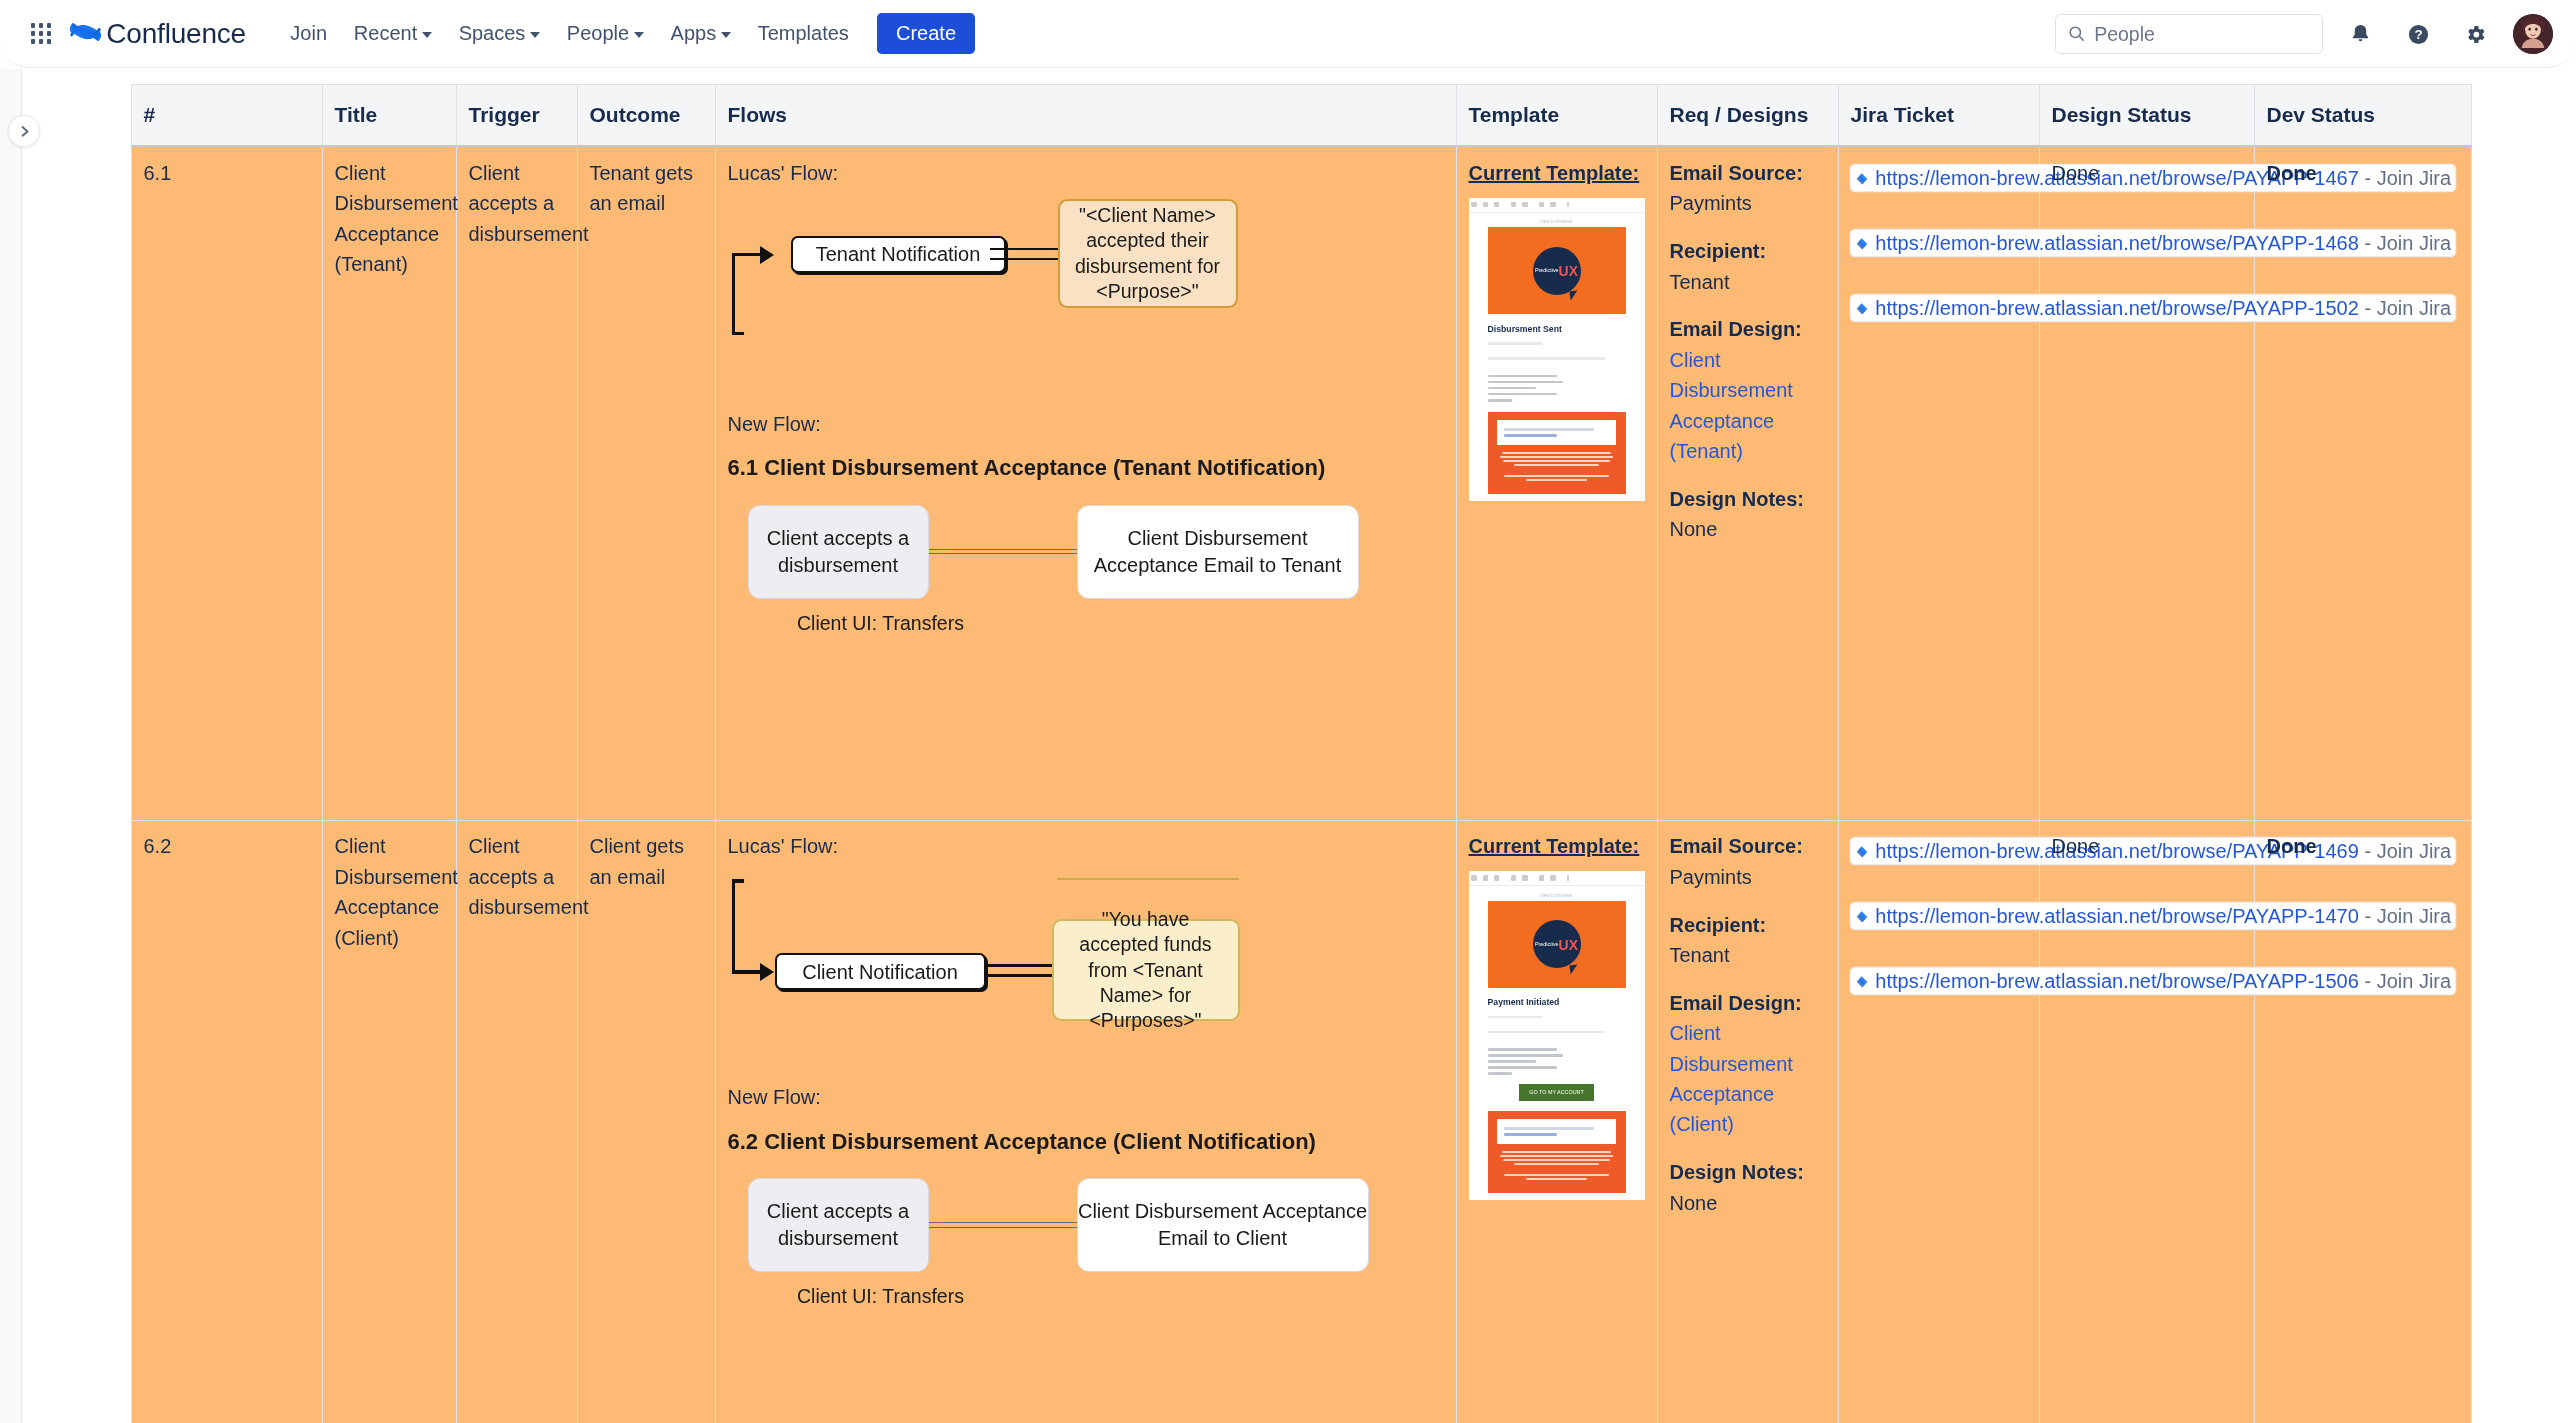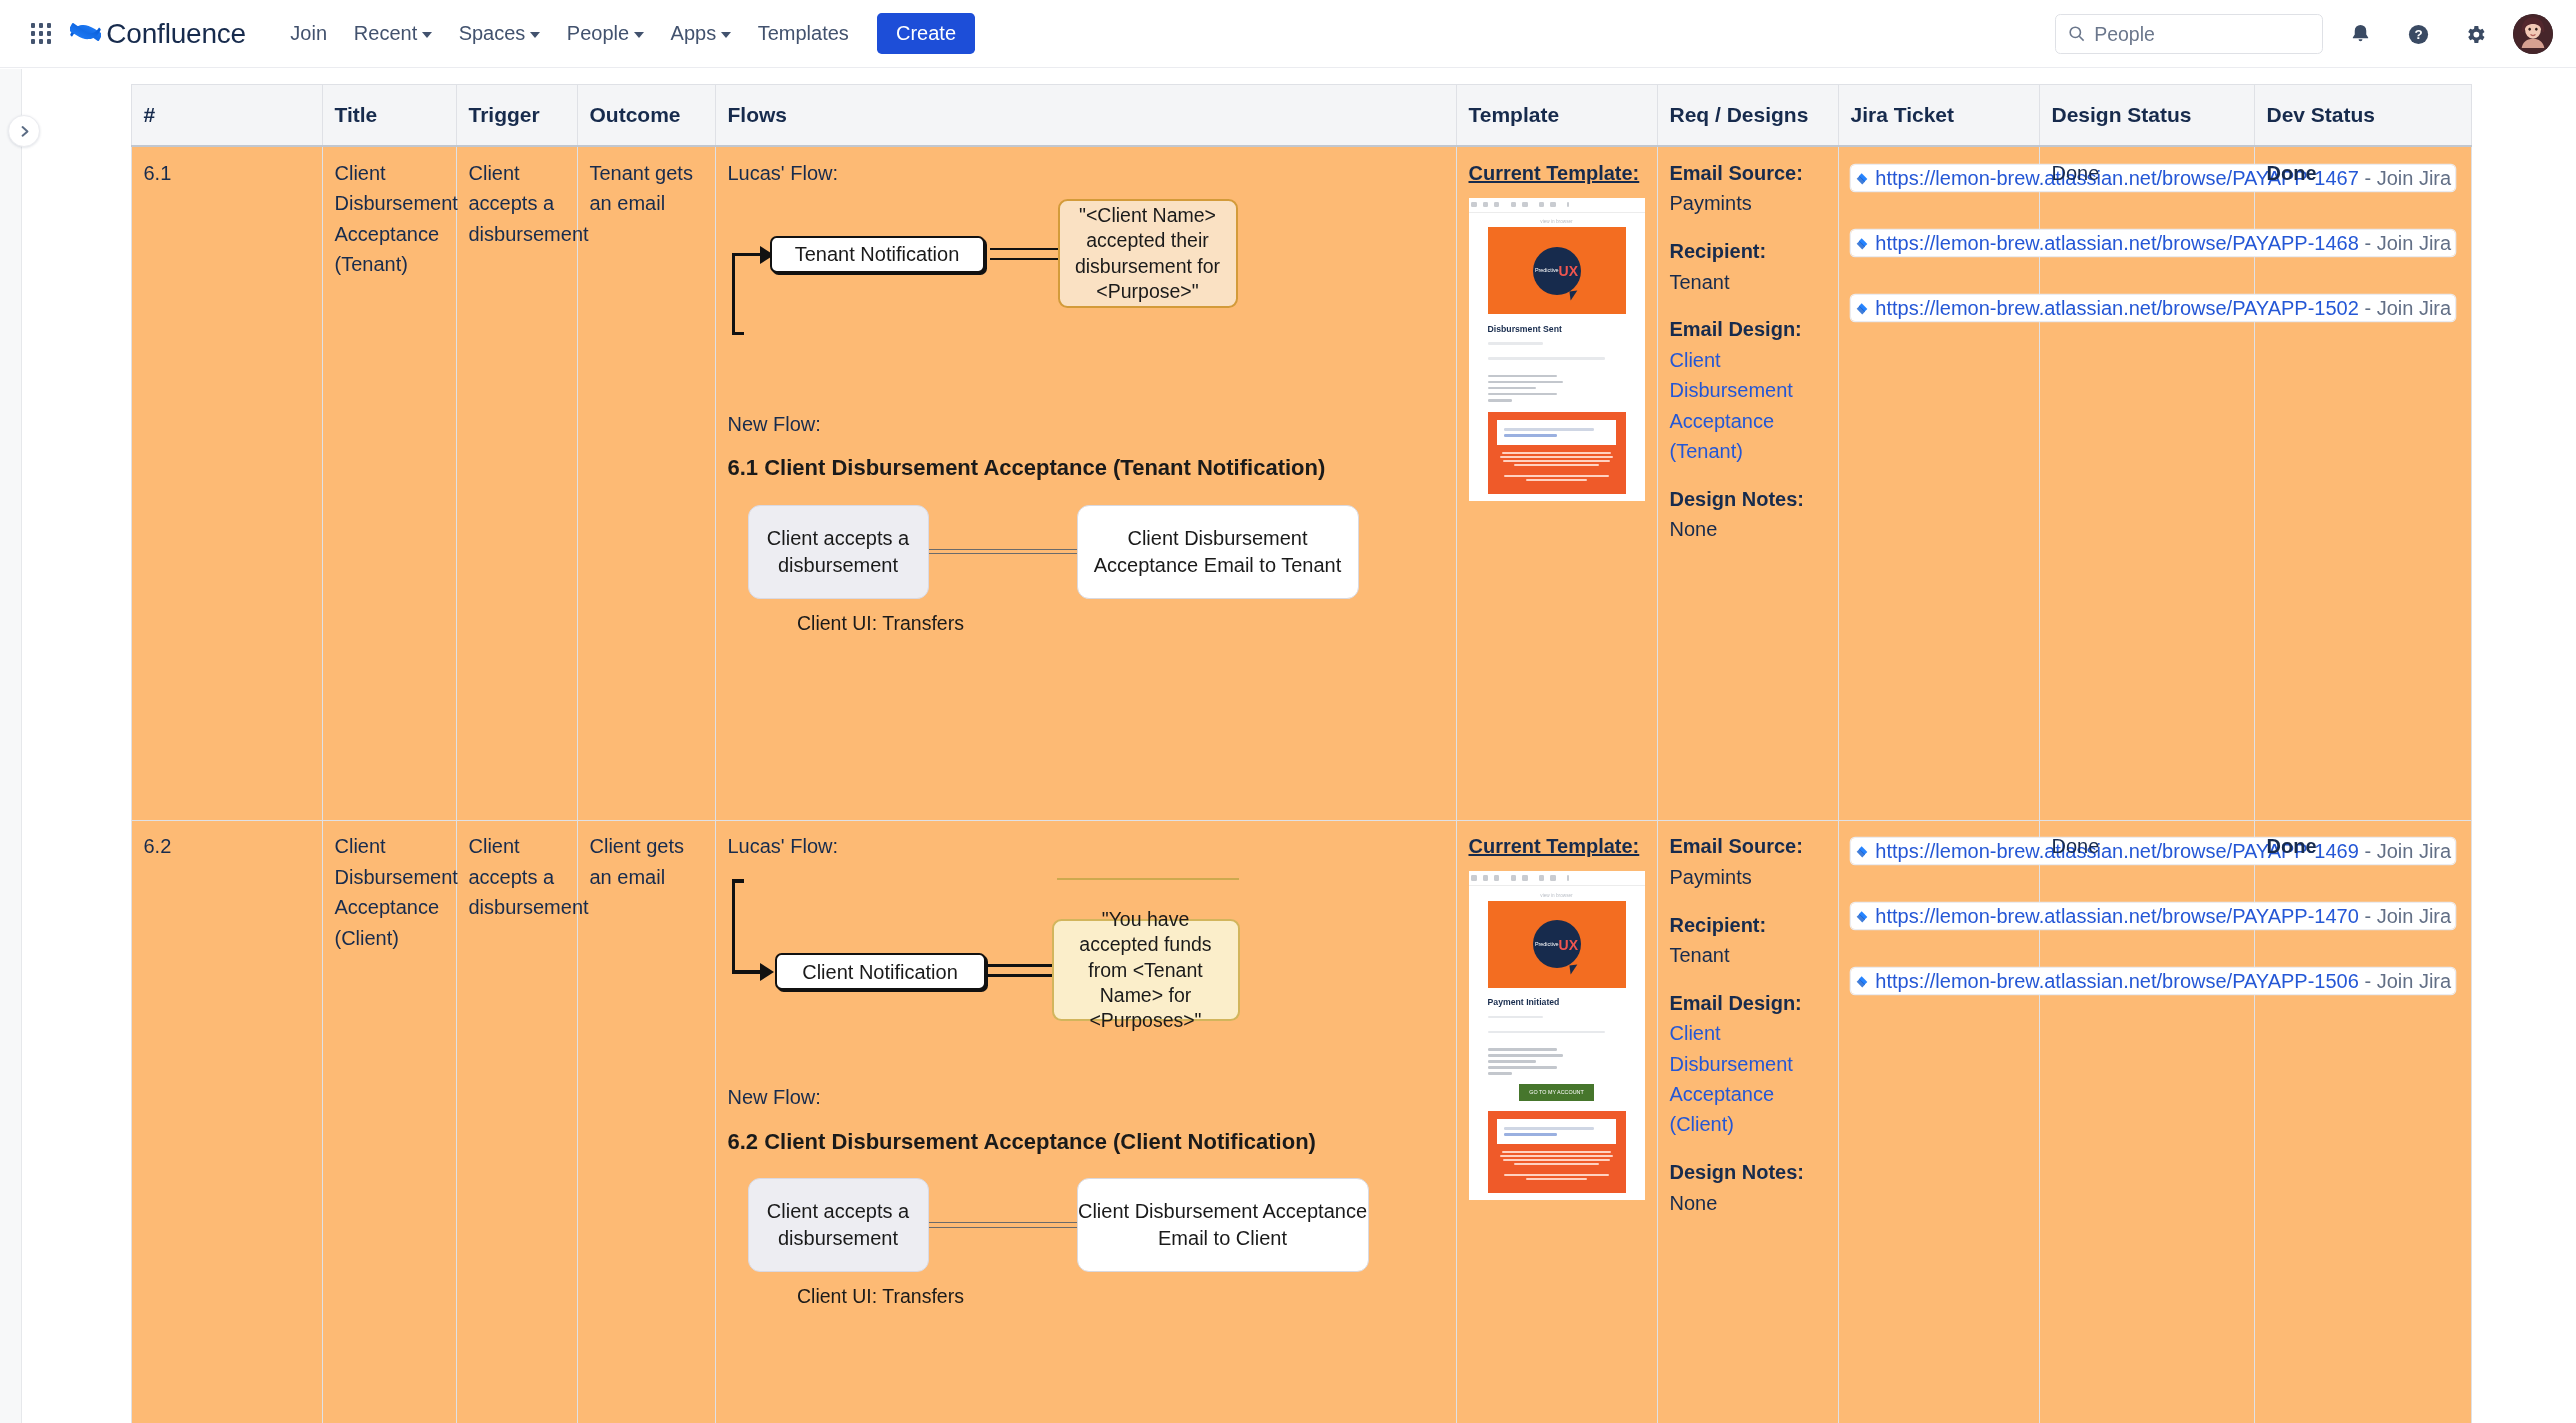--- a/index.html
+++ b/index.html
@@ -9,21 +9,21 @@
     font-family: "Liberation Sans", sans-serif;
     overflow: hidden;
   }
 
   
   .topnav {
     position: absolute; top: 0; left: 0;
     width: 2576px; height: 68px;
     background: #ffffff;
     border-bottom: 1.3px solid #ebecf0;
-    display: flex; align-items: center;
+    display: flex; align-items: center; border-radius: 29px;
   }
   .nav-left { display: flex; align-items: center; padding-left: 21.5px; }
   .app-switcher {
     width: 39px; height: 39px;
     display: flex; align-items: center; justify-content: center;
     border-radius: 5.4px; cursor: pointer;
   }
   .grid9 { display: grid; grid-template-columns: repeat(3, 4.7px); grid-gap: 3.4px; }
   .grid9 i { display: block; width: 4.7px; height: 4.7px; background: #44546f; border-radius: 1px; }
 
@@ -417,21 +417,21 @@
         <td>Tenant gets an email</td>
 
         <td>
           <div class="flow-label">Lucas' Flow:</div>
 
           <div class="lucas-wrap diagram">
             <div class="ln" style="left:4px; top:60px; width:3.4px; height:81px;"></div>
             <div class="ln" style="left:4px; top:138px; width:12px; height:3.4px;"></div>
             <div class="ln" style="left:4px; top:59px; width:29.5px; height:3.4px;"></div>
             <div class="arrow-head" style="left:32px; top:52px;"></div>
-            <div class="lucas-box" style="left:42px; top:42px; width:215px; height:37px;text-align:center;">Tenant Notification</div>
+            <div class="lucas-box" style="left:63px; top:42px; width:215px; height:37px;text-align:center;">Tenant Notification</div>
             <div class="ln" style="left:262px; top:54px; width:70px; height:2.7px;"></div>
             <div class="ln" style="left:262px; top:64px; width:70px; height:2.7px;"></div>
             <div class="lucas-msg msg-peach" style="left:330px; top:5.4px; width:180px; height:109px;">"&lt;Client Name&gt; accepted their disbursement for &lt;Purpose&gt;"</div>
           </div>
 
           <div class="flow-label">New Flow:</div>
           <div class="new-title">6.1 Client Disbursement Acceptance (Tenant Notification)</div>
 
           <div class="nf-wrap diagram">
             <div class="nf-box nf-grey" style="left:20px; top:6.7px; width:181px; height:94px;">Client accepts a disbursement</div>

